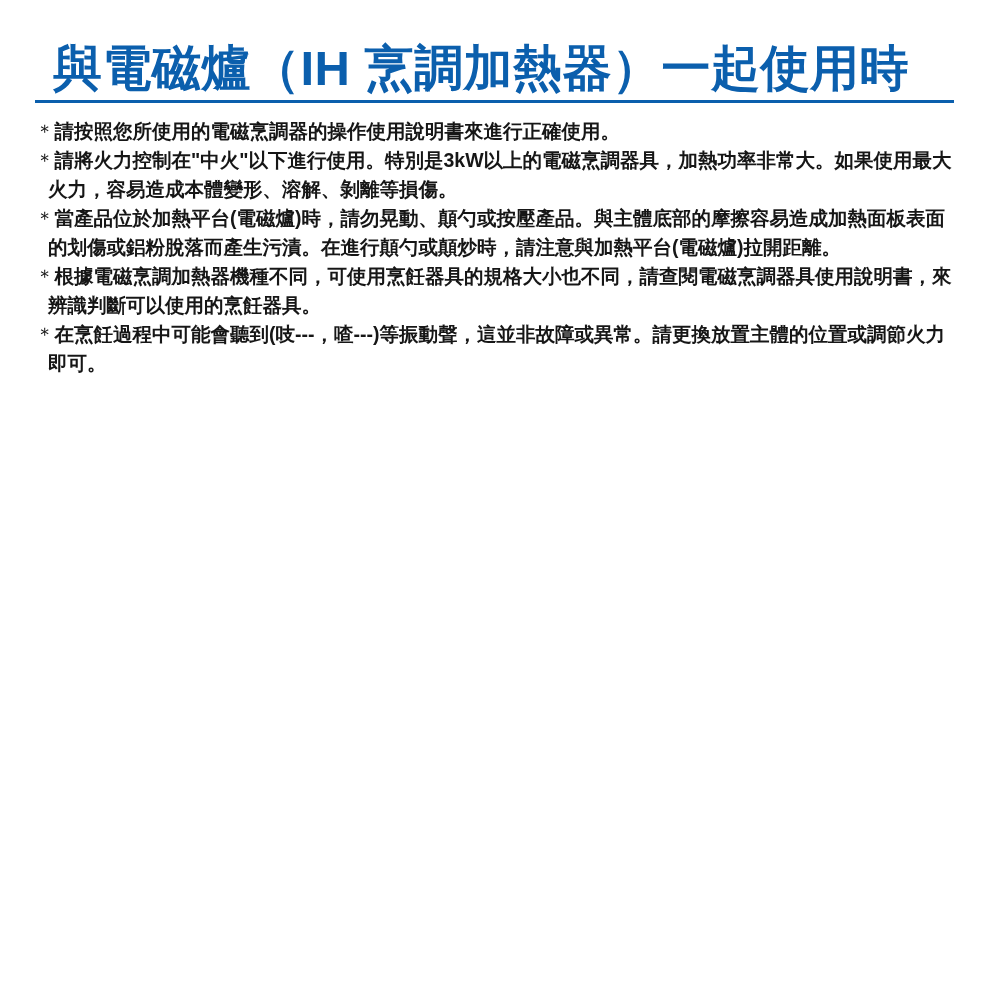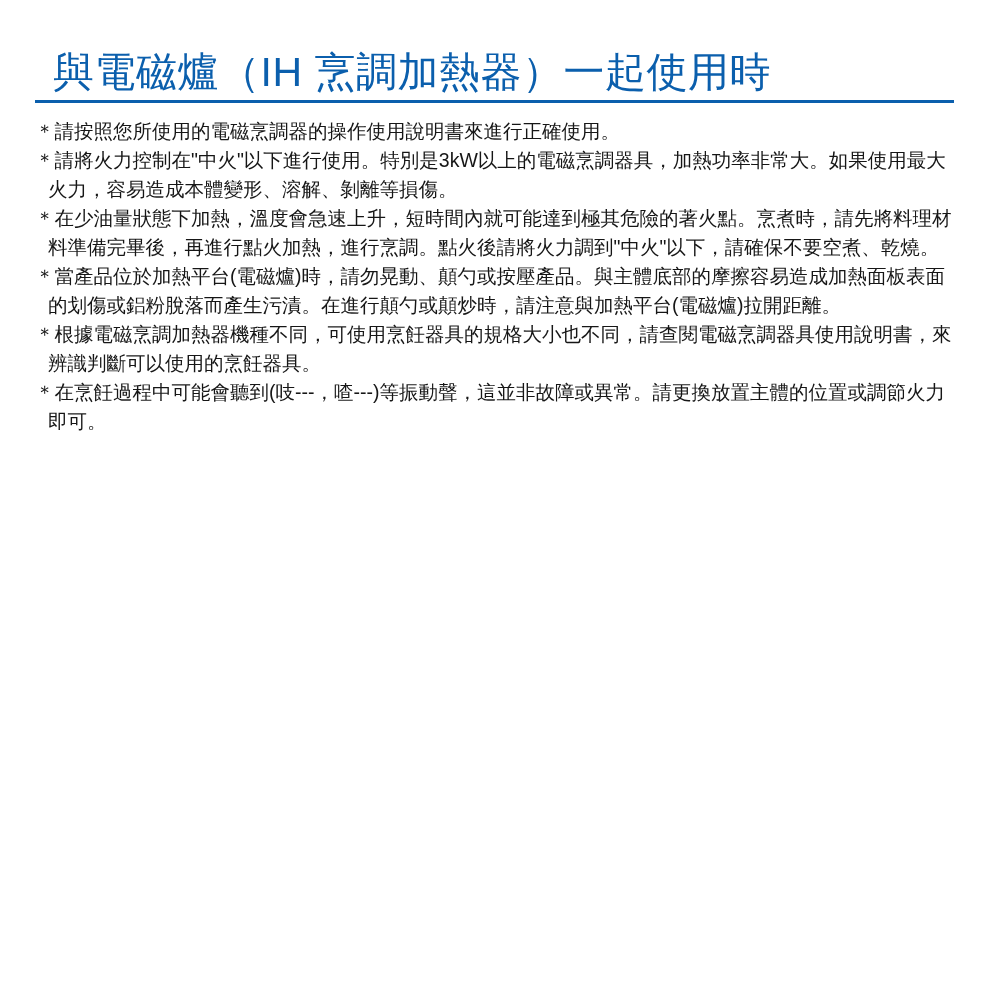--- a/index.html
+++ b/index.html
@@ -15,24 +15,24 @@
     width: 1000px;
     height: 1000px;
     padding: 40px 46px 0 35px;
     background: #ffffff;
     overflow: hidden;
   }
   .doc-header {
     margin: 0;
   }
   .page-title {
-    margin: 9px 0 4px 18px;
-    font-size: 41px;
+    margin: 0 0 4px 18px;
+    font-size: 49px;
     line-height: 1.15;
-    font-weight: 400;
+    font-weight: 700;
     letter-spacing: 0.5px;
     color: #0b5fad;
     white-space: nowrap;
   }
   .title-rule {
     height: 0;
     border: none;
     border-top: 3px solid #0b5fad;
     margin: 0;
   }
@@ -47,34 +47,34 @@
   .note {
     padding-left: 13px;
     text-indent: -13px;
     margin: 0;
   }
   .note .marker {
     display: inline;
   }
   .note .note-text {
     display: inline;
+    font-weight: bold;
   }
 </style>
 </head>
 <body>
 
 <div class="page">
 
   <header class="doc-header">
     <h1 class="page-title">與電磁爐（IH 烹調加熱器）一起使用時</h1>
     <hr class="title-rule">
   </header>
 
   <ul class="notes-list">
     <li class="note"><span class="marker">＊</span><span class="note-text">請按照您所使用的電磁烹調器的操作使用說明書來進行正確使用。</span></li>
     <li class="note"><span class="marker">＊</span><span class="note-text">請將火力控制在"中火"以下進行使用。特別是3kW以上的電磁烹調器具，加熱功率非常大。如果使用最大火力，容易造成本體變形、溶解、剝離等損傷。</span></li>
-    <li class="note"><span class="marker">＊</span><span class="note-text">在少油量狀態下加熱，溫度會急速上升，短時間內就可能達到極其危險的著火點。烹煮時，請先將料理材料準備完畢後，再進行點火加熱，進行烹調。點火後請將火力調到"中火"以下，請確保不要空煮、乾燒。</span></li>
     <li class="note"><span class="marker">＊</span><span class="note-text">當產品位於加熱平台(電磁爐)時，請勿晃動、顛勺或按壓產品。與主體底部的摩擦容易造成加熱面板表面的划傷或鋁粉脫落而產生污漬。在進行顛勺或顛炒時，請注意與加熱平台(電磁爐)拉開距離。</span></li>
     <li class="note"><span class="marker">＊</span><span class="note-text">根據電磁烹調加熱器機種不同，可使用烹飪器具的規格大小也不同，請查閱電磁烹調器具使用說明書，來辨識判斷可以使用的烹飪器具。</span></li>
     <li class="note"><span class="marker">＊</span><span class="note-text">在烹飪過程中可能會聽到(吱---，喳---)等振動聲，這並非故障或異常。請更換放置主體的位置或調節火力即可。</span></li>
   </ul>
 
 </div>
 
 </body></html>

